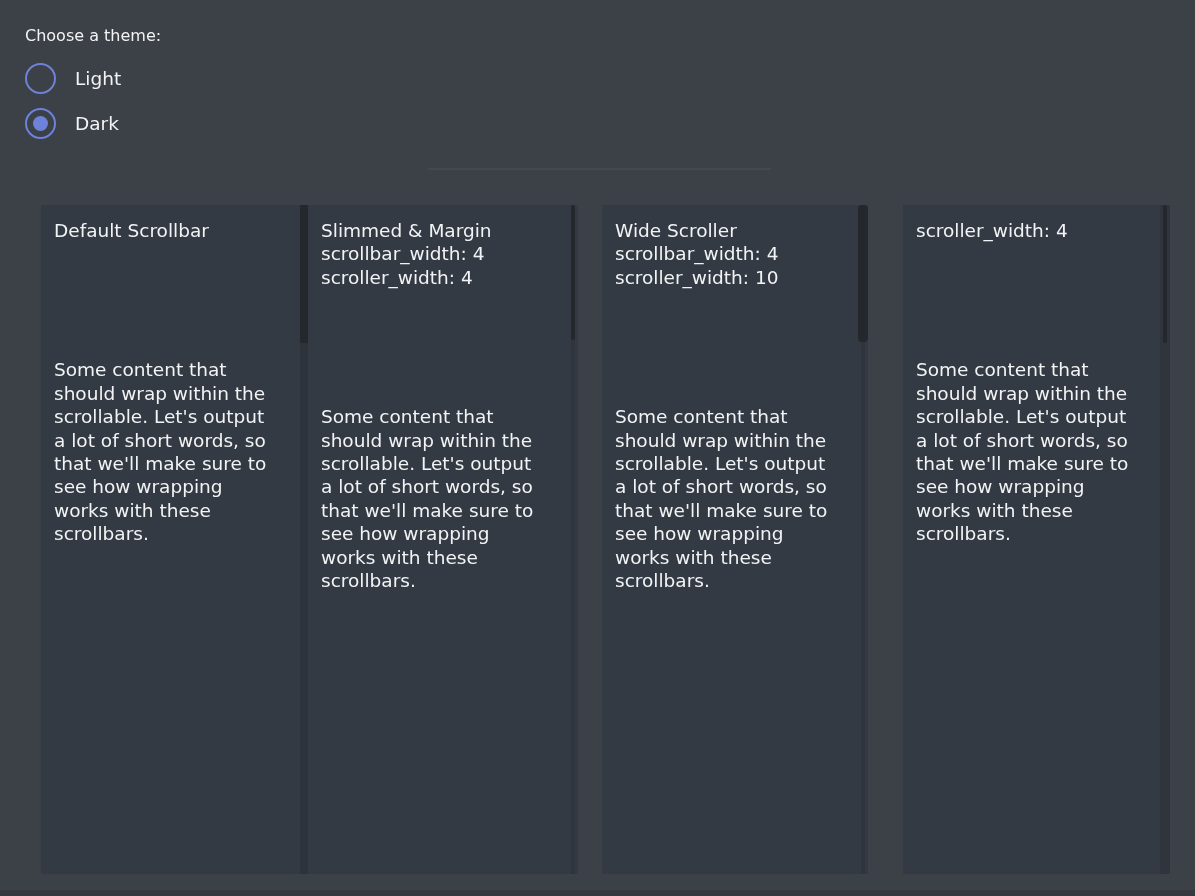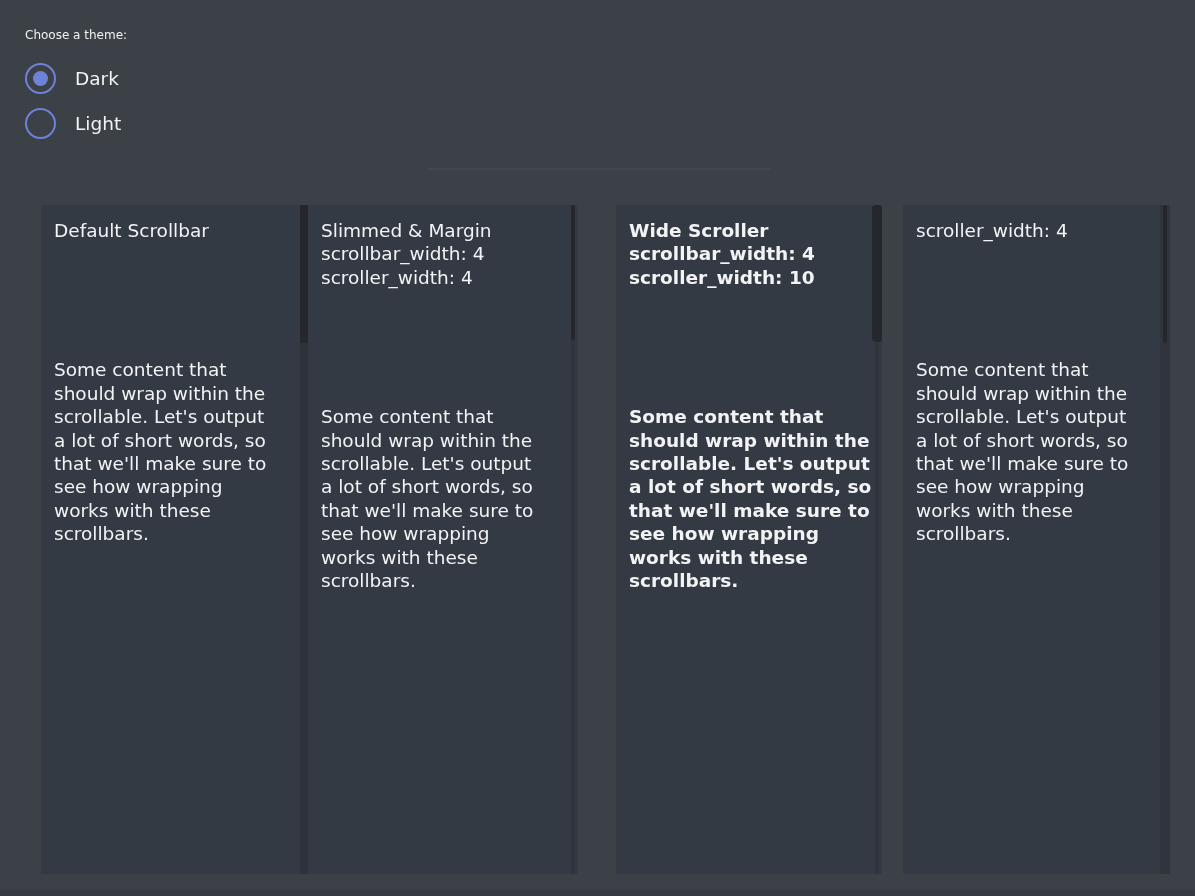--- a/index.html
+++ b/index.html
@@ -3,36 +3,36 @@
 <meta charset="utf-8">
 <style>
   html,body{margin:0;padding:0;background:#2b2e33;}
   .page{
     position:relative;width:1195px;height:896px;overflow:hidden;
     background:var(--page-bg);color:var(--text);
     font-family:"DejaVu Sans",sans-serif;font-size:18.5px;line-height:23.4px;
   }
   
   .theme-chooser{position:absolute;left:25px;top:24px;}
-  .theme-title{font-size:12px;margin-bottom:15px;}
+  .theme-title{font-size:16px;margin-bottom:15px;}
   .radio-row{display:flex;align-items:center;gap:19px;height:32px;margin-bottom:13px;cursor:default;}
   .radio{box-sizing:border-box;width:31px;height:31px;border:2px solid var(--accent);
          border-radius:50%;display:flex;align-items:center;justify-content:center;flex:0 0 auto;}
   .radio-dot{width:15px;height:15px;border-radius:50%;background:transparent;}
   .radio-row.selected .radio-dot{background:var(--accent);}
   .radio-label{font-size:18.5px;}
   
   .divider{position:absolute;left:428px;top:168px;width:343px;height:2px;background:var(--divider);}
   
   .panels{position:absolute;left:0;top:205px;width:100%;height:669px;}
   .panel{position:absolute;top:0;height:669px;background:var(--panel-bg);
          box-sizing:border-box;padding:14px 26px 0 13px;}
   .panel.p0{left:41px;width:271px;}
   .panel.p1{left:308px;width:270px;}
-  .panel.p2{left:616px;width:266px;font-weight:bold;}
+  .panel.p2{left:602px;width:266px;}
   .panel.p3{left:903px;width:267px;}
   .panel-paragraph{margin-top:116px;}
   .panel-header div,.panel-paragraph div{white-space:nowrap;}
   
   .sb{display:contents;}
   .track,.thumb{position:absolute;}
   .track{top:0;bottom:0;}
   .thumb{top:0;background:var(--thumb);}
   .sb-default .track{right:0;width:12px;background:var(--track-strong);}
   .sb-default .thumb{right:0;width:12px;height:138px;border-radius:0 0 2px 2px;}
@@ -46,32 +46,32 @@
   .bottom-bar{position:absolute;left:0;bottom:0;width:100%;height:6px;background:var(--bottom-bar);}
 </style>
 </head>
 <body>
 
 <div class="page">
 
   <section class="theme-chooser">
     <div class="theme-title">Choose a theme:</div>
 
+    <div class="radio-row">
+      <span class="radio">
+          <span class="radio-dot"></span>
+        </span>
+      <span class="radio-label">Light</span>
+    </div>
+
     <div class="radio-row selected">
       <span class="radio">
           <span class="radio-dot"></span>
         </span>
       <span class="radio-label">Dark</span>
-    </div>
-
-    <div class="radio-row">
-      <span class="radio">
-          <span class="radio-dot"></span>
-        </span>
-      <span class="radio-label">Light</span>
     </div>
   </section>
 
   <div class="divider"></div>
 
   <div class="panels">
       <section class="panel p0 sb-default">
     <div class="panel-header">
           <div>Default Scrollbar</div>
         </div>

